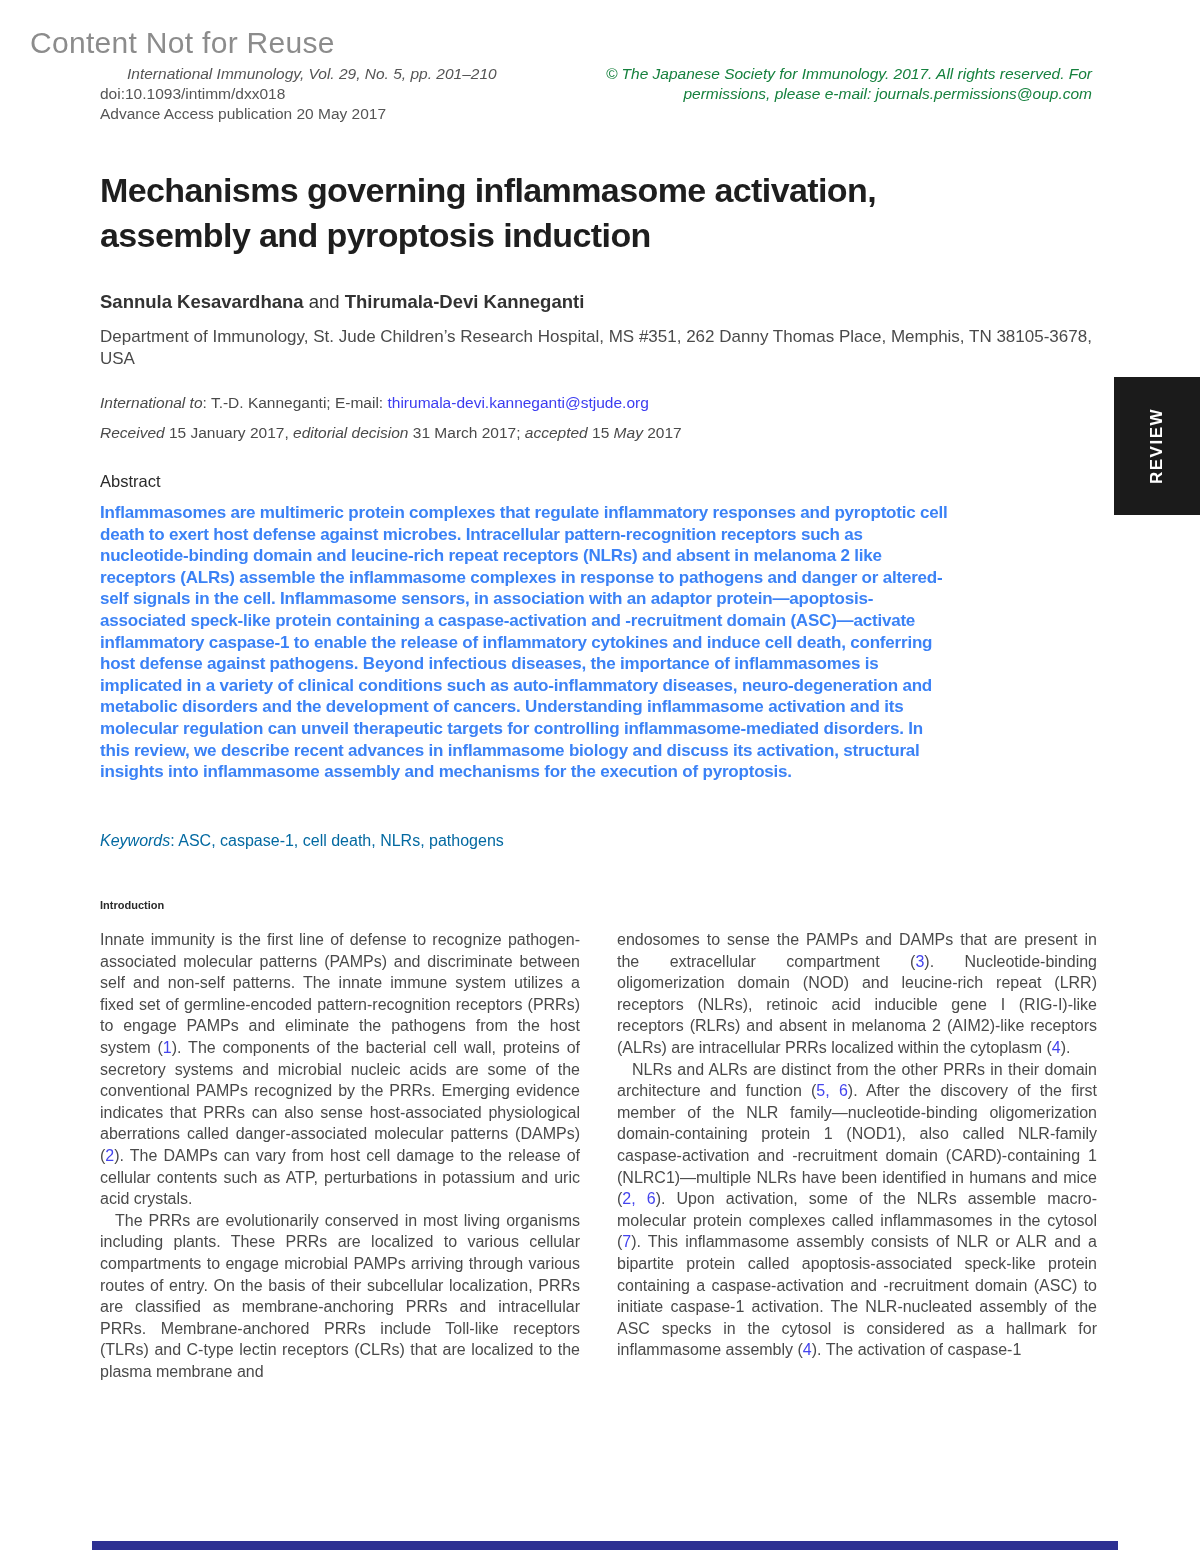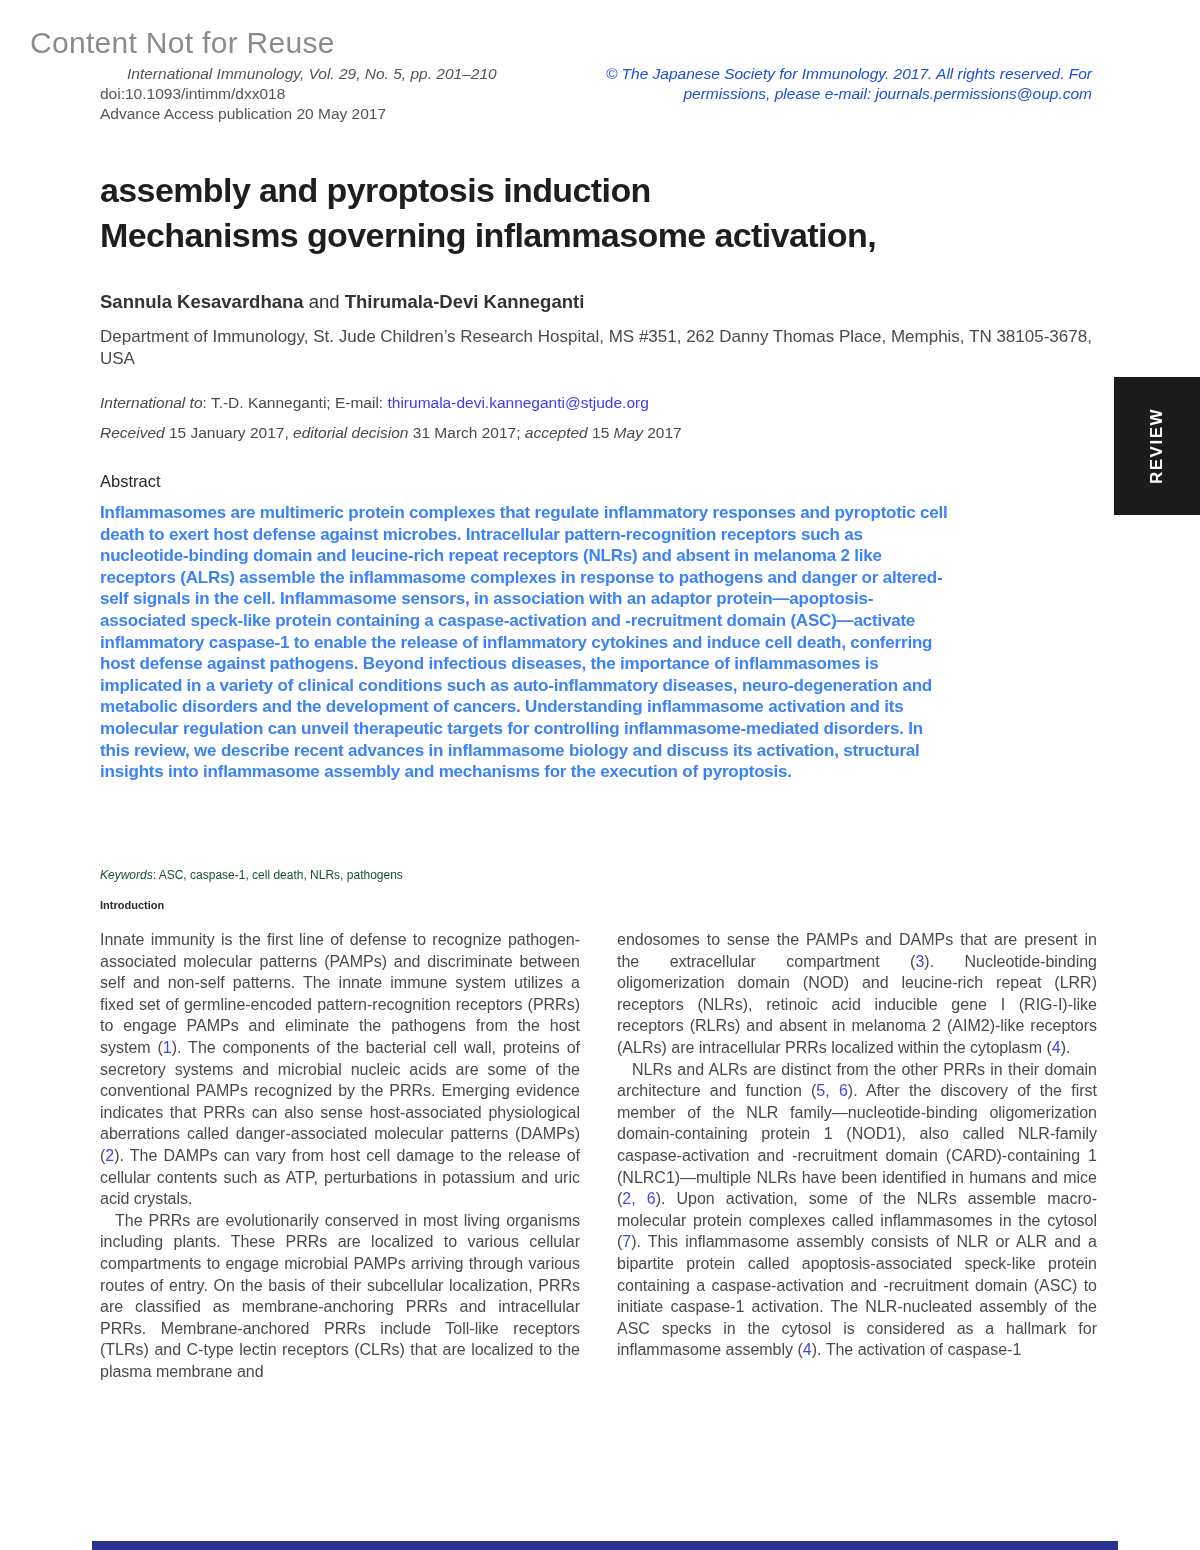--- a/index.html
+++ b/index.html
@@ -2,34 +2,34 @@
 <html><head>
 <meta charset="utf-8">
 <style>
   html,body{margin:0;padding:0;background:#ffffff;}
   .page{position:relative;width:1200px;height:1550px;background:#ffffff;overflow:hidden;
         font-family:"Liberation Sans",sans-serif;color:#4a4a4a;}
   .watermark{position:absolute;left:30px;top:26px;font-size:30px;color:#8c8c8c;letter-spacing:.3px;}
   .mast-left{position:absolute;left:100px;top:64px;font-size:15.5px;line-height:20px;color:#555555;}
   .mast-left .jline{font-style:italic;margin-left:27px;}
   .mast-right{position:absolute;right:108px;top:64px;text-align:right;font-size:15.5px;line-height:20px;
-              font-style:italic;color:#1d4ed8;}
+              font-style:italic;color:#15803d;}
   .title{position:absolute;left:100px;top:168px;font-size:34px;line-height:45px;font-weight:bold;
          color:#1e1e1e;letter-spacing:-0.6px;}
   .authors{position:absolute;left:100px;top:291px;font-size:18.5px;color:#333333;}
   .affil{position:absolute;left:100px;top:326px;width:992px;font-size:17px;line-height:22px;color:#4a4a4a;}
   .corr{position:absolute;left:100px;top:394px;font-size:15.5px;color:#4a4a4a;}
   .dates{position:absolute;left:100px;top:424px;font-size:15.5px;color:#4a4a4a;}
   .review-tab{position:absolute;left:1114px;top:377px;width:86px;height:138px;background:#1b1b1b;
               display:flex;align-items:center;justify-content:center;}
   .review-tab span{transform:rotate(-90deg);color:#ffffff;font-weight:bold;font-size:17px;letter-spacing:1.5px;}
   .abs-head{position:absolute;left:100px;top:472px;font-size:16.5px;font-weight:normal;color:#2a2a2a;}
   .abs-body{position:absolute;left:100px;top:502px;width:848px;font-size:17px;line-height:21.6px;
             font-weight:bold;color:#3b82f6;letter-spacing:-0.2px;}
-  .kw{position:absolute;left:100px;top:832px;font-size:12px;color:#14532d;margin-top:36px;}
+  .kw{position:absolute;left:100px;top:832px;font-size:16px;color:#0369a1;}
   .intro-head{position:absolute;left:100px;top:899px;font-size:11px;font-weight:bold;color:#2a2a2a;}
   .cols{position:absolute;left:100px;top:929px;width:997px;display:flex;gap:37px;justify-content:flex-end;}
   .col{width:480px;font-size:16px;line-height:21.6px;text-align:justify;color:#4a4a4a;}
   .col p{margin:0;}
   .col p.ind{text-indent:15px;}
   .it{font-style:italic;}
   .bd{font-weight:bold;}
   .cite{color:#4444ee;}
   .lnk{color:#3b3bf0;}
   .bottom-bar{position:absolute;left:92px;top:1541px;width:1026px;height:9px;background:#2e3192;}
@@ -46,22 +46,22 @@
     <div>doi:10.1093/intimm/dxx018</div>
     <div>Advance Access publication 20 May 2017</div>
   </div>
 
   <div class="mast-right">
     <div>© The Japanese Society for Immunology. 2017. All rights reserved. For</div>
     <div>permissions, please e-mail: journals.permissions@oup.com</div>
   </div>
 
   <div class="title">
+    <div>Mechanisms governing inflammasome activation,</div>
     <div>assembly and pyroptosis induction</div>
-    <div>Mechanisms governing inflammasome activation,</div>
   </div>
 
   <div class="authors"><span class="bd">Sannula Kesavardhana</span><span> and </span><span class="bd">Thirumala-Devi Kanneganti</span></div>
 
   <div class="affil">Department of Immunology, St. Jude Children’s Research Hospital, MS #351, 262 Danny Thomas Place, Memphis, TN 38105-3678, USA</div>
 
   <div class="corr"><span class="it">International to</span><span>: T.-D. Kanneganti; E-mail: </span><span class="lnk">thirumala-devi.kanneganti@stjude.org</span></div>
 
   <div class="dates"><span class="it">Received</span><span> 15 January 2017, </span><span class="it">editorial decision</span><span> 31 March 2017; </span><span class="it">accepted</span><span> 15 </span><span class="it">May</span><span> 2017</span></div>
 

